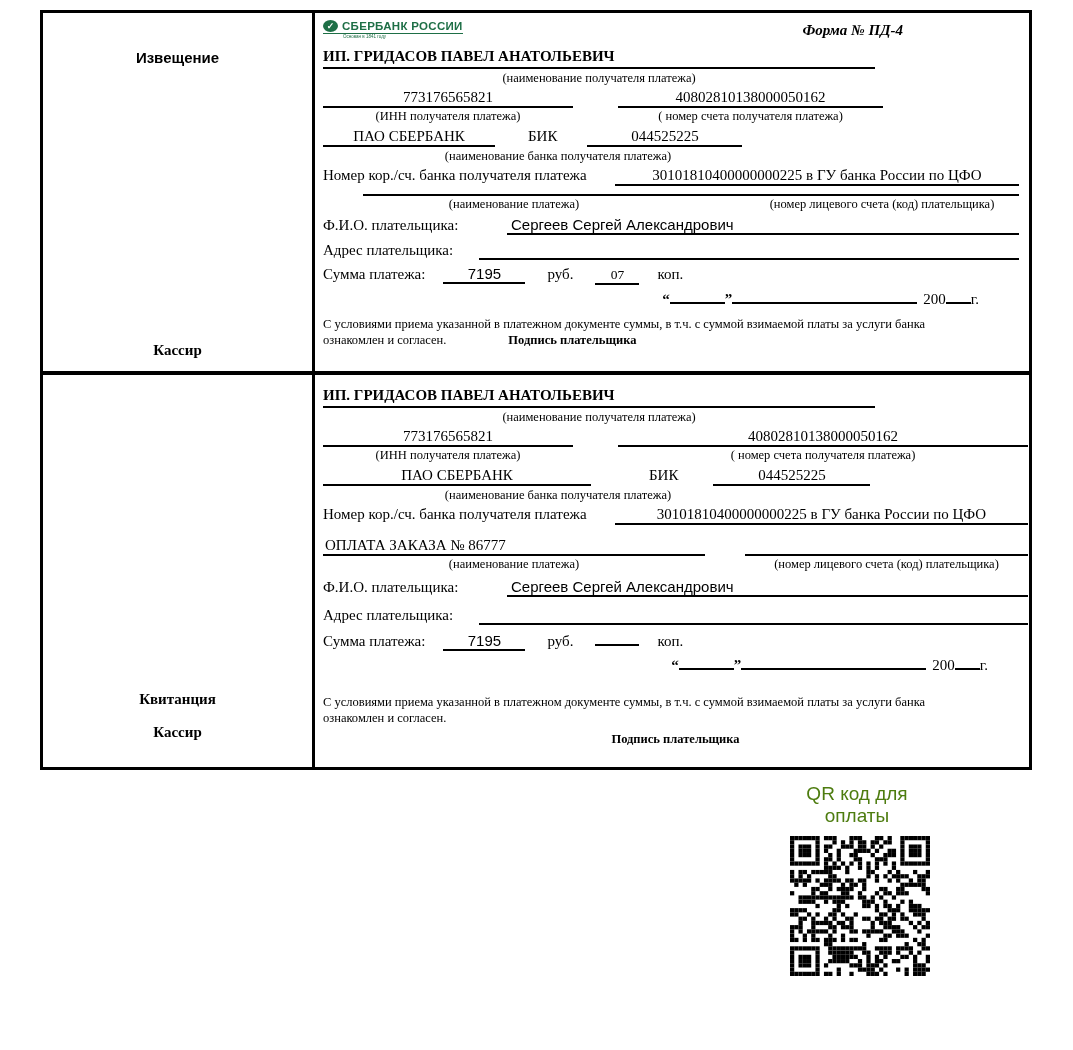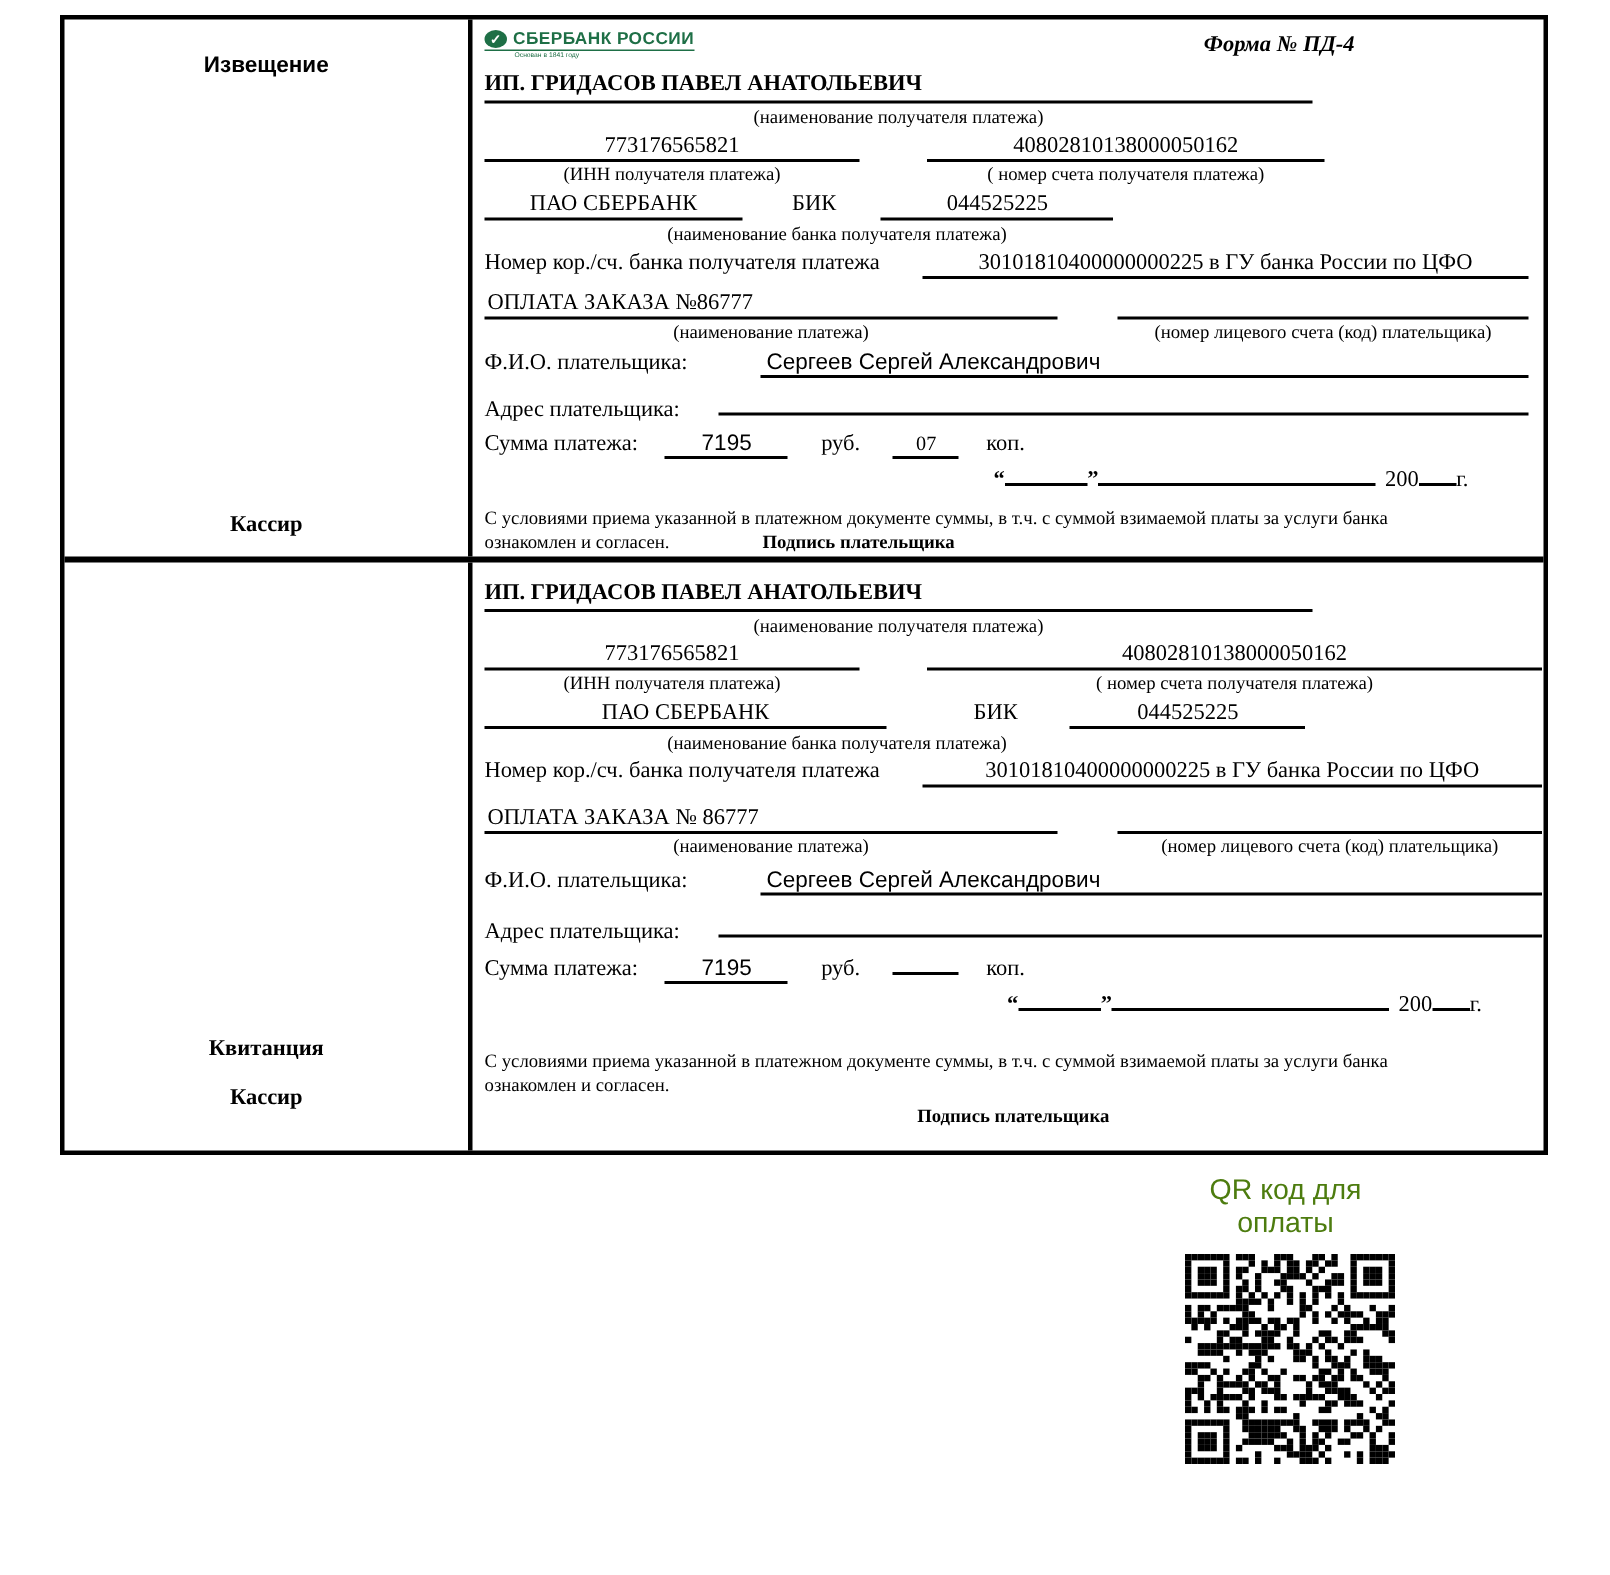--- a/index.html
+++ b/index.html
@@ -12,21 +12,21 @@
     position:absolute; left:40px; top:10px; width:992px; height:760px;
     border:3px solid #000;
   }
   .sec { display:flex; width:100%; }
   .sec1 { height:358px; }
   .sec2 { height:396px; border-top:4px solid #000; }
   .stub {
     width:272px; flex-shrink:0; border-right:3px solid #000;
     display:flex; flex-direction:column; align-items:center;
   }
-  .stub1 { justify-content:space-between; padding:22px 0 12px 0; }
+  .stub1 { justify-content:space-between; padding:36px 0 12px 0; }
   .stub2 { justify-content:flex-end; gap:16px; padding-bottom:26px; }
   .stub-sans { font-family:"Liberation Sans","DejaVu Sans",sans-serif; font-weight:bold; font-size:15px; }
   .stub-serif { font-weight:bold; font-size:15px; }
   .rcol { flex:1; padding:7px 10px 4px 8px; position:relative; }
   .sans { font-family:"Liberation Sans","DejaVu Sans",sans-serif; }
   .ln { border-bottom:2px solid #000; }
   .row { display:flex; align-items:baseline; }
   .caption { font-size:12.5px; text-align:center; }
 
   
@@ -69,21 +69,21 @@
   .pay-row { margin-top:8px; }
   .pay-name { width:382px; padding-left:2px; }
   .pay-free { flex:1; margin-left:40px; align-self:flex-end; height:1px; }
   .pay-caps { margin-top:1px; margin-bottom:2px; }
   .pay-cap1 { width:382px; }
   .pay-cap2 { flex:1; margin-left:40px; }
 
   .fio-row { margin-top:4px; }
   .fio-label { width:178px; flex-shrink:0; }
   .fio-val { flex:1; margin-left:6px; padding-left:4px; font-size:15px; }
-  .addr-row { margin-top:6px; }
+  .addr-row { margin-top:6px;align-items:center; }
   .addr-label { width:150px; flex-shrink:0; }
   .addr-val { flex:1; margin-left:6px; height:19px; }
 
   .sum-row { margin-top:5px;gap:12px; }
   .amt { width:82px; margin-left:6px; text-align:center; font-size:15px; }
   .rub-l { margin-left:10px; }
   .kop-box { width:44px; margin-left:10px; text-align:center; font-size:13.5px; }
   .kop-l { margin-left:6px; }
 
   .date-row { display:flex; align-items:baseline; justify-content:flex-end; margin-top:6px; padding-right:40px; }
@@ -154,21 +154,20 @@
           <span class="bik-val ln">044525225</span>
         </div>
         <div class="caption bank-cap">(наименование банка получателя платежа)</div>
 
         <div class="row corr-row">
           <span class="corr-label">Номер кор./сч. банка получателя платежа</span>
           <span class="corr-val ln">30101810400000000225 в ГУ банка России по ЦФО</span>
         </div>
 
         <div class="row pay-row">
-          <span class="pay-name ln">ОПЛАТА ЗАКАЗА №86777</span>
           <span class="pay-free ln"></span>
         </div>
         <div class="row pay-caps">
           <span class="pay-cap1 caption">(наименование платежа)</span>
           <span class="pay-cap2 caption">(номер лицевого счета (код) плательщика)</span>
         </div>
 
         <div class="row fio-row">
           <span class="fio-label">Ф.И.О. плательщика:</span>
           <span class="fio-val ln sans">Сергеев Сергей Александрович</span>

